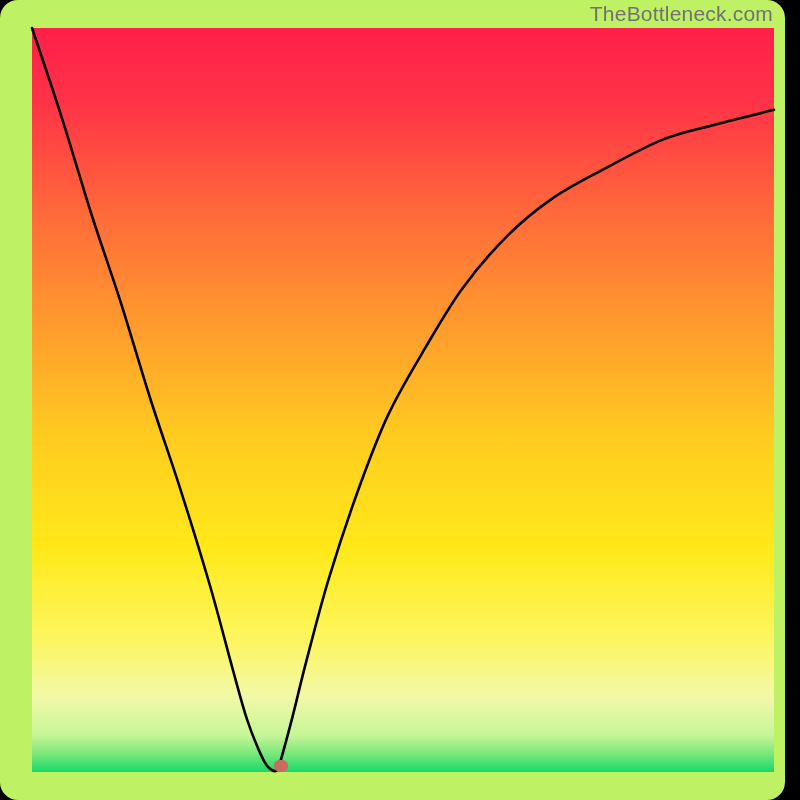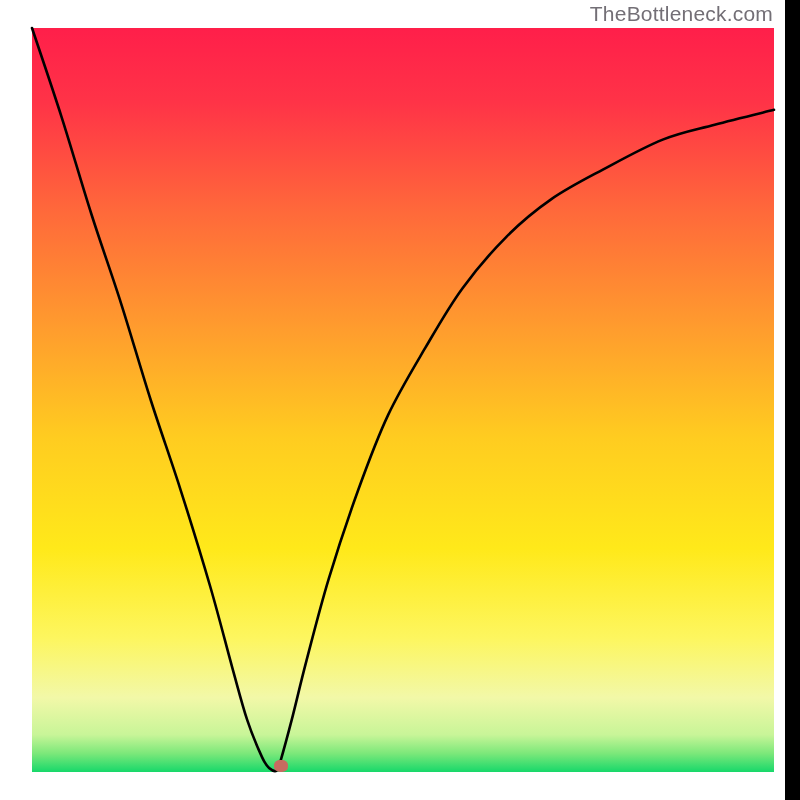--- a/index.html
+++ b/index.html
@@ -8,21 +8,22 @@
     width: 800px;
     height: 800px;
     background: #000;
     font-family: Arial, Helvetica, sans-serif;
     overflow: hidden;
   }
   .frame {
     position: relative;
     width: 785px;
     height: 800px;
-    background: #ffffff;
+    background: #bef264;
+    border-radius: 18px;
   }
   .watermark {
     position: absolute;
     top: 2px;
     right: 12px;
     color: #736f76;
     font-size: 21px;
     font-weight: 500;
     letter-spacing: 0.2px;
     z-index: 10;

